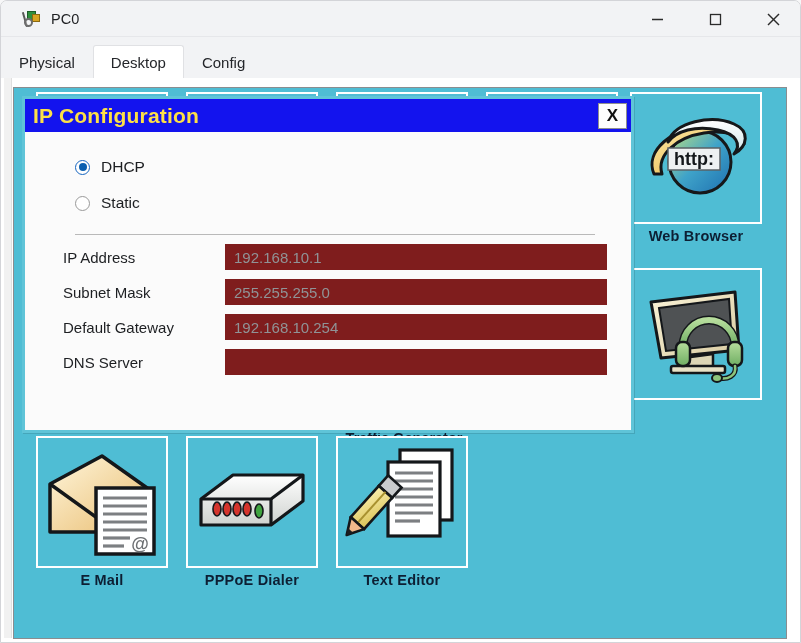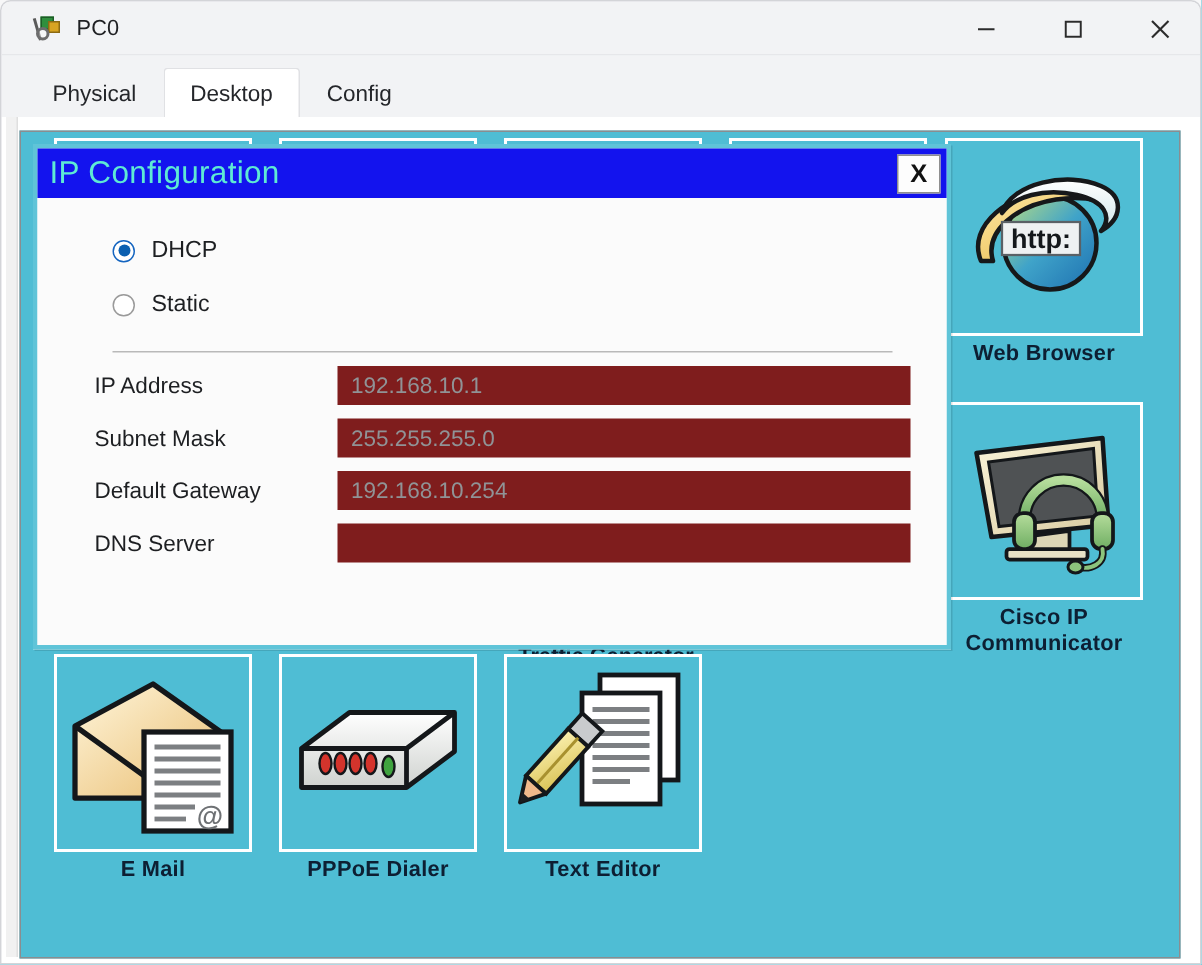--- a/index.html
+++ b/index.html
@@ -100,21 +100,21 @@
   .win-btn svg { display: block; }
 
   
   #tabbar {
     position: absolute;
     left: 0; top: 36px;
     width: 801px; height: 41px;
     background: #f2f3f5;
     display: flex;
     align-items: flex-end;
-    padding-left: 16px;
+    padding-left: 0;
   }
   .tab {
     height: 33px;
     padding: 0 17px;
     display: flex;
     align-items: center;
     font-size: 15px;
     color: #24262a;
     background: #f2f3f5;
     border: 1px solid transparent;
@@ -224,22 +224,22 @@
   #ipconfig-titlebar {
     height: 33px;
     background: #1313ee;
     display: flex;
     align-items: center;
     justify-content: space-between;
     padding: 0 4px 0 8px;
   }
   #ipconfig-title {
     font-size: 21px;
-    font-weight: normal;
-    color: #5eead4;
+    font-weight: bold;
+    color: #fde047;
     letter-spacing: 0.2px;
     line-height: 1;
   }
   #ipconfig-close {
     width: 29px; height: 26px;
     background: #fdfdfd;
     border: 1px solid #8f8f8f;
     display: flex;
     align-items: center;
     justify-content: center;
@@ -434,24 +434,20 @@
             <polygon points="44,74 44,84 74,84 74,70" fill="#ddd6b6" stroke="#14171a" stroke-width="2.5"></polygon>
             <rect x="32" y="82" width="54" height="7" rx="2" fill="#e8e2c6" stroke="#14171a" stroke-width="2.5"></rect>
             <path d="M44 62 A26 26 0 0 1 96 62" fill="none" stroke="#14171a" stroke-width="9" stroke-linecap="round"></path>
             <path d="M44 62 A26 26 0 0 1 96 62" fill="none" stroke="url(#gHead)" stroke-width="6" stroke-linecap="round"></path>
             <rect x="37" y="58" width="14" height="24" rx="6" fill="url(#gHead)" stroke="#14171a" stroke-width="2.5"></rect>
             <rect x="89" y="58" width="14" height="24" rx="6" fill="url(#gHead)" stroke="#14171a" stroke-width="2.5"></rect>
             <path d="M96 82 C98 92 88 96 80 94" fill="none" stroke="#14171a" stroke-width="5" stroke-linecap="round"></path>
             <path d="M96 82 C98 92 88 96 80 94" fill="none" stroke="#8cc47c" stroke-width="2.6" stroke-linecap="round"></path>
             <ellipse cx="78" cy="94" rx="5" ry="4" fill="#8cc47c" stroke="#14171a" stroke-width="2"></ellipse>
           </svg>
-        </div>
-        <div class="icon-label">
-          <span>Cisco IP</span><br>
-          <span>Communicator</span>
         </div>
       </div>
 
       <div class="icon-cell r2 c0">
         <div class="icon-box">
           <svg class="art-mail" width="116" height="112" viewBox="0 0 116 112">
             <defs>
               <linearGradient id="gEnv" x1="0" y1="0" x2="1" y2="1">
                 <stop offset="0" stop-color="#fff6dc"></stop>
                   <stop offset="1" stop-color="#e8bb6d"></stop>

